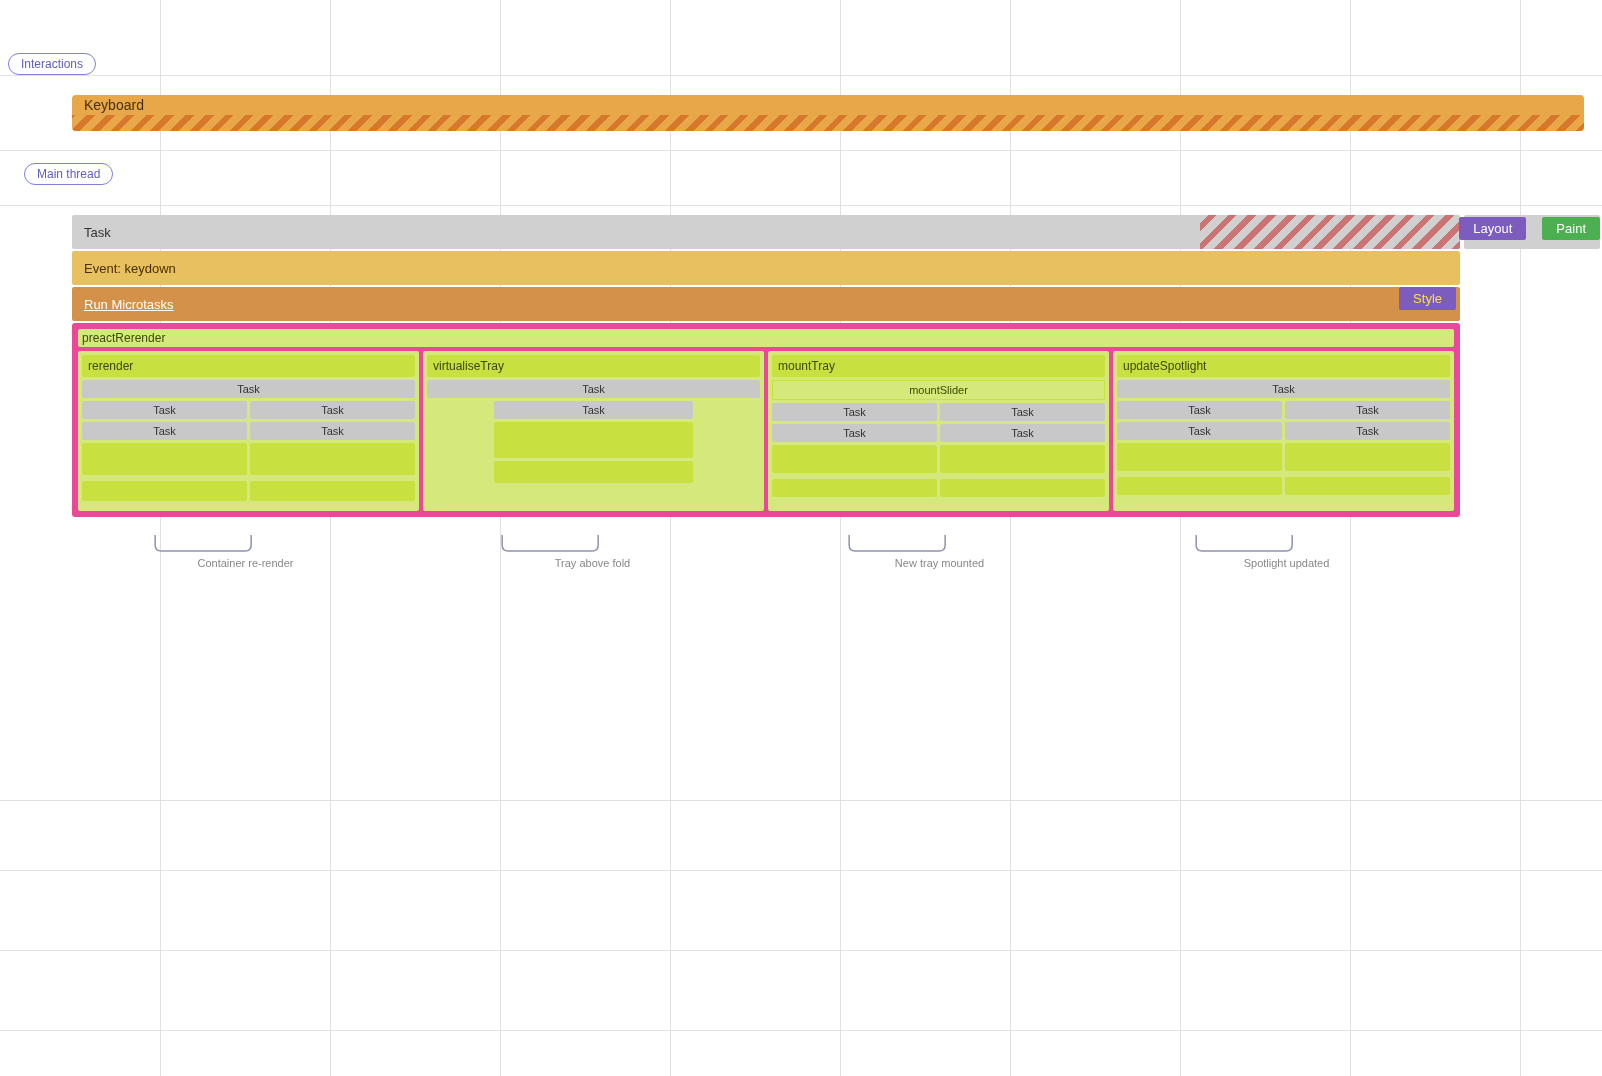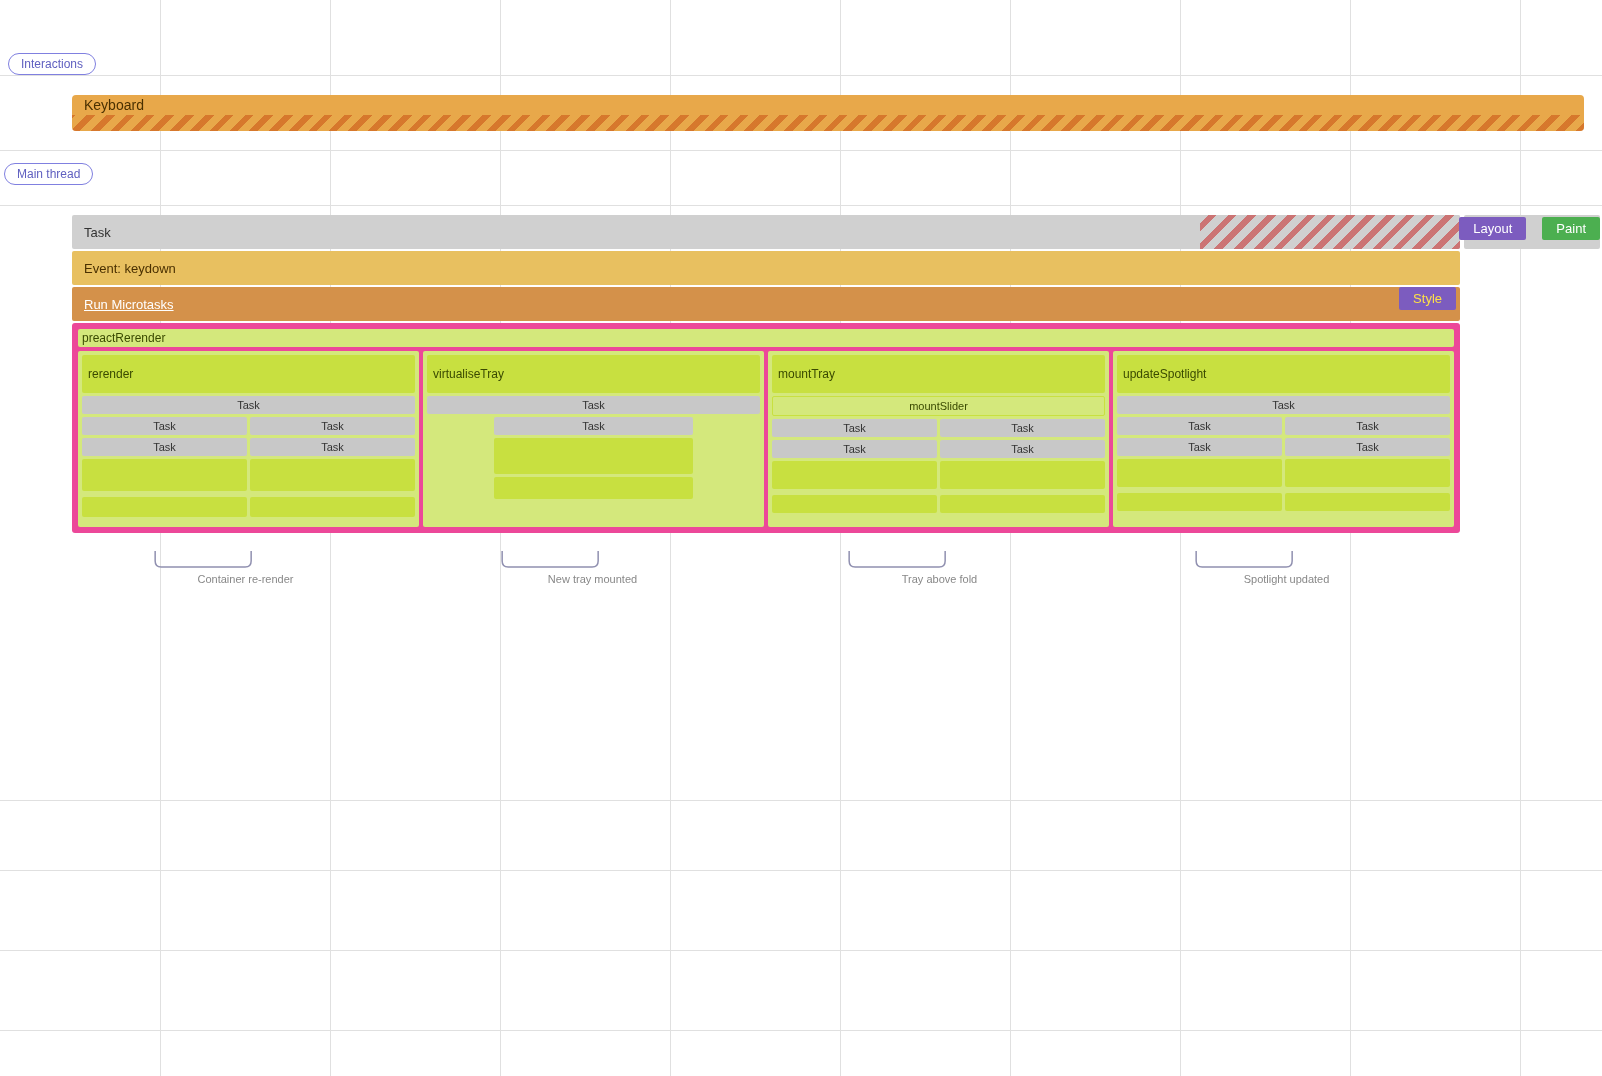--- a/index.html
+++ b/index.html
@@ -54,21 +54,21 @@
       position: absolute;
       top: 28px;
       left: 8px;
       margin-top: 25px;
     }
 
     
     .main-thread-pill {
       position: absolute;
       top: 163px;
-      left: 4px;
+      left: 24px;
     }
 
     
     .keyboard-bar {
       position: absolute;
       top: 95px;
       left: 72px;
       right: 18px;
       height: 36px;
       border-radius: 4px;
@@ -245,21 +245,21 @@
       border-radius: 2px;
       padding: 4px;
       min-width: 0;
     }
 
     .green-col-label {
       font-size: 12px;
       color: #3a4a00;
       background: #c8e040;
       border-radius: 2px;
-      padding: 12px 6px;
+      padding: 4px 6px;
       margin-bottom: 3px;
       white-space: nowrap;
       overflow: hidden;
     }
 
     .task-chip {
       background: #c8c8c8;
       border-radius: 2px;
       padding: 3px 6px;
       font-size: 11px;
@@ -462,28 +462,28 @@
         <svg width="90%" height="20" viewBox="0 0 200 20">
           <path d="M10,2 L10,12 Q10,18 16,18 L100,18 Q106,18 106,12 L106,2" fill="none" stroke="#9090b0" stroke-width="1.5"></path>
         </svg>
         <span style="font-size: 11px; color: #888; margin-top: 4px; text-align: center;">Container re-render</span>
       </div>
 
       <div style="flex: 1; display: flex; flex-direction: column; align-items: center;">
         <svg width="90%" height="20" viewBox="0 0 200 20">
           <path d="M10,2 L10,12 Q10,18 16,18 L100,18 Q106,18 106,12 L106,2" fill="none" stroke="#9090b0" stroke-width="1.5"></path>
         </svg>
-        <span style="font-size: 11px; color: #888; margin-top: 4px; text-align: center;">New tray mounted</span>
+        <span style="font-size: 11px; color: #888; margin-top: 4px; text-align: center;">Tray above fold</span>
       </div>
 
       <div style="flex: 1; display: flex; flex-direction: column; align-items: center;">
         <svg width="90%" height="20" viewBox="0 0 200 20">
           <path d="M10,2 L10,12 Q10,18 16,18 L100,18 Q106,18 106,12 L106,2" fill="none" stroke="#9090b0" stroke-width="1.5"></path>
         </svg>
-        <span style="font-size: 11px; color: #888; margin-top: 4px; text-align: center;">Tray above fold</span>
+        <span style="font-size: 11px; color: #888; margin-top: 4px; text-align: center;">New tray mounted</span>
       </div>
 
       <div style="flex: 1; display: flex; flex-direction: column; align-items: center;">
         <svg width="90%" height="20" viewBox="0 0 200 20">
           <path d="M10,2 L10,12 Q10,18 16,18 L100,18 Q106,18 106,12 L106,2" fill="none" stroke="#9090b0" stroke-width="1.5"></path>
         </svg>
         <span style="font-size: 11px; color: #888; margin-top: 4px; ">Spotlight updated</span>
       </div>
 
     </div>

